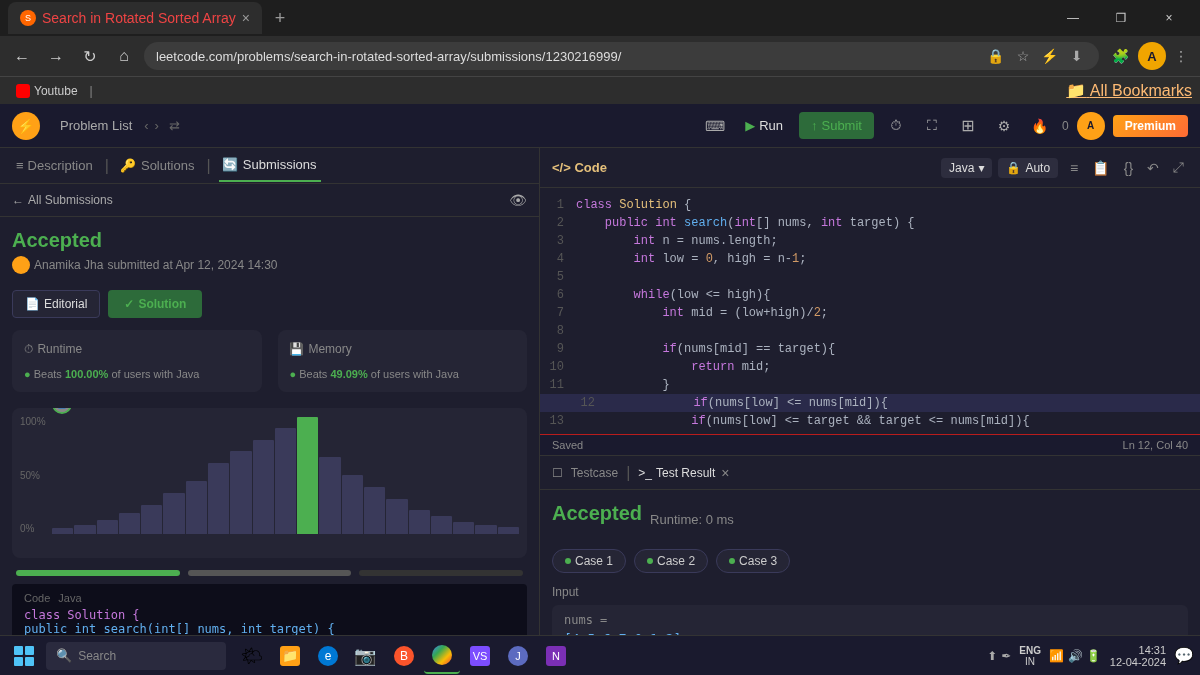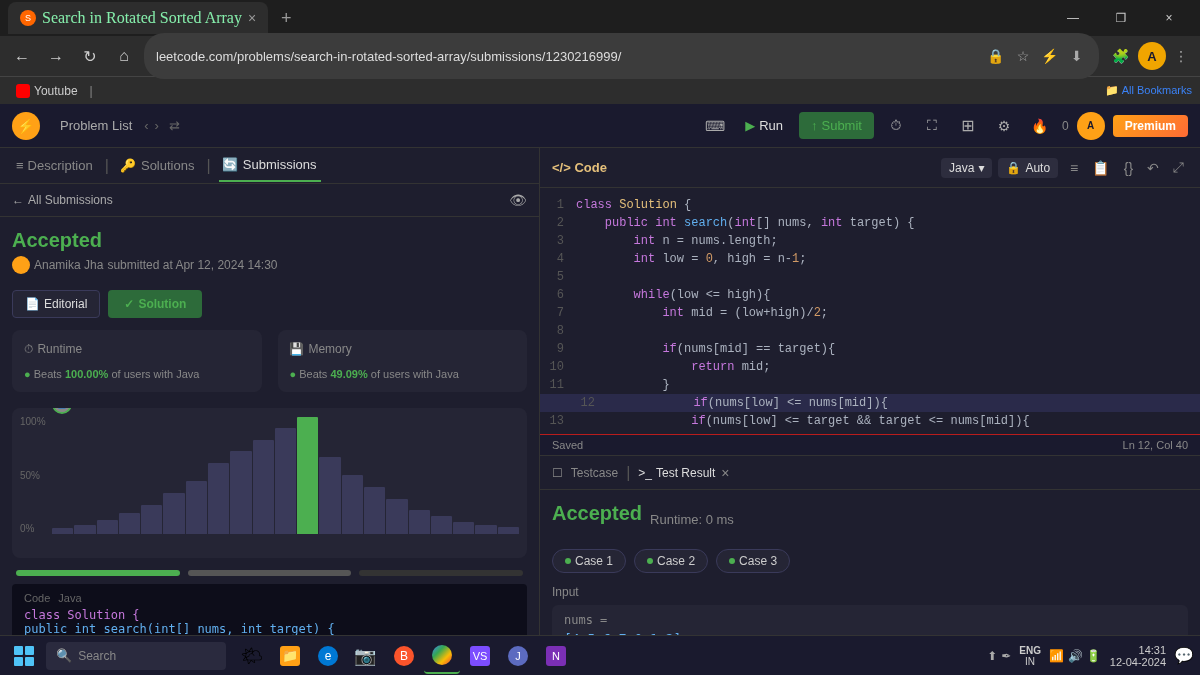--- a/index.html
+++ b/index.html
@@ -3,38 +3,38 @@
   <meta charset="utf-8">
   <style>
     * { margin: 0; padding: 0; box-sizing: border-box; }
     body { width: 1200px; height: 675px; overflow: hidden; font-family: -apple-system, BlinkMacSystemFont, 'Segoe UI', sans-serif; background: #1a1a2e; }
 
     
     .browser-chrome { background: #2d2d2d; width: 100%; }
     .tab-bar { display: flex; align-items: center; background: #1e1e1e; height: 36px; padding: 0 8px; gap: 4px; }
     .tab { display: flex; align-items: center; background: #2d2d2d; border-radius: 8px 8px 0 0; padding: 0 12px; height: 32px; gap: 6px; min-width: 200px; }
     .tab-favicon { width: 16px; height: 16px; background: #ff6600; border-radius: 50%; display: flex; align-items: center; justify-content: center; color: white; font-size: 9px; }
-    .tab-title { color: #86efac; font-size: 16px; flex: 1; white-space: nowrap; overflow: hidden; text-overflow: ellipsis; font-family: Liberation Serif, serif; }
+    .tab-title { color: #ef4444; font-size: 14px; flex: 1; white-space: nowrap; overflow: hidden; text-overflow: ellipsis; }
     .tab-close { color: #999; font-size: 14px; cursor: pointer; }
     .tab-new { width: 28px; height: 28px; display: flex; align-items: center; justify-content: center; color: #999; font-size: 18px; cursor: pointer; }
     .window-controls { margin-left: auto; display: flex; gap: 2px; }
     .win-btn { width: 46px; height: 36px; display: flex; align-items: center; justify-content: center; color: #ccc; font-size: 12px; cursor: pointer; }
 
     .nav-bar { display: flex; align-items: center; background: #2d2d2d; height: 40px; padding: 0 8px; gap: 6px; }
     .nav-btn { width: 28px; height: 28px; display: flex; align-items: center; justify-content: center; color: #ccc; border-radius: 50%; cursor: pointer; }
-    .address-bar { flex: 1; background: #3c3c3c; border-radius: 20px; height: 46px; display: flex; align-items: center; padding: 8px 12px; color: #ddd; font-size: 13px; }
+    .address-bar { flex: 1; background: #3c3c3c; border-radius: 20px; height: 28px; display: flex; align-items: center; padding: 8px 12px; color: #ddd; font-size: 13px; }
     .address-text { flex: 1; }
     .nav-icons { display: flex; align-items: center; gap: 4px; margin-left: 4px; }
     .nav-icon { color: #aaa; font-size: 14px; padding: 4px; cursor: pointer; }
     .profile-btn { width: 28px; height: 28px; background: #f0a500; border-radius: 50%; display: flex; align-items: center; justify-content: center; color: #1a1a2e; font-weight: bold; font-size: 13px; }
 
     .bookmarks-bar { background: #2d2d2d; height: 28px; display: flex; align-items: center; padding: 0 8px; border-top: 1px solid #444; }
     .bookmark-item { display: flex; align-items: center; gap: 4px; padding: 2px 8px; color: #ccc; font-size: 12px; cursor: pointer; }
     .youtube-favicon { width: 14px; height: 14px; background: #ff0000; border-radius: 3px; }
-    .all-bookmarks { margin-left: auto; color: #3b82f6; font-size: 11px; cursor: pointer; }
+    .all-bookmarks { margin-left: auto; color: #fdba74; font-size: 16px; cursor: pointer; text-decoration: underline; }
 
     
     .lc-header { display: flex; align-items: center; background: #1a1a2e; height: 44px; padding: 0 12px; border-bottom: 1px solid #333; }
     .lc-logo { width: 28px; height: 28px; background: #ffa116; border-radius: 50%; display: flex; align-items: center; justify-content: center; color: #1a1a2e; font-weight: bold; font-size: 14px; margin-right: 12px; }
     .lc-nav { display: flex; align-items: center; gap: 2px; color: #aaa; font-size: 13px; }
     .lc-nav-item { padding: 4px 8px; cursor: pointer; color: #aaa; }
     .lc-nav-arrow { color: #666; padding: 0 2px; }
     .header-spacer { flex: 1; }
     .header-actions { display: flex; align-items: center; gap: 8px; }
     .run-btn { display: flex; align-items: center; gap: 4px; background: transparent; border: none; color: #ddd; font-size: 13px; cursor: pointer; padding: 4px 8px; }

